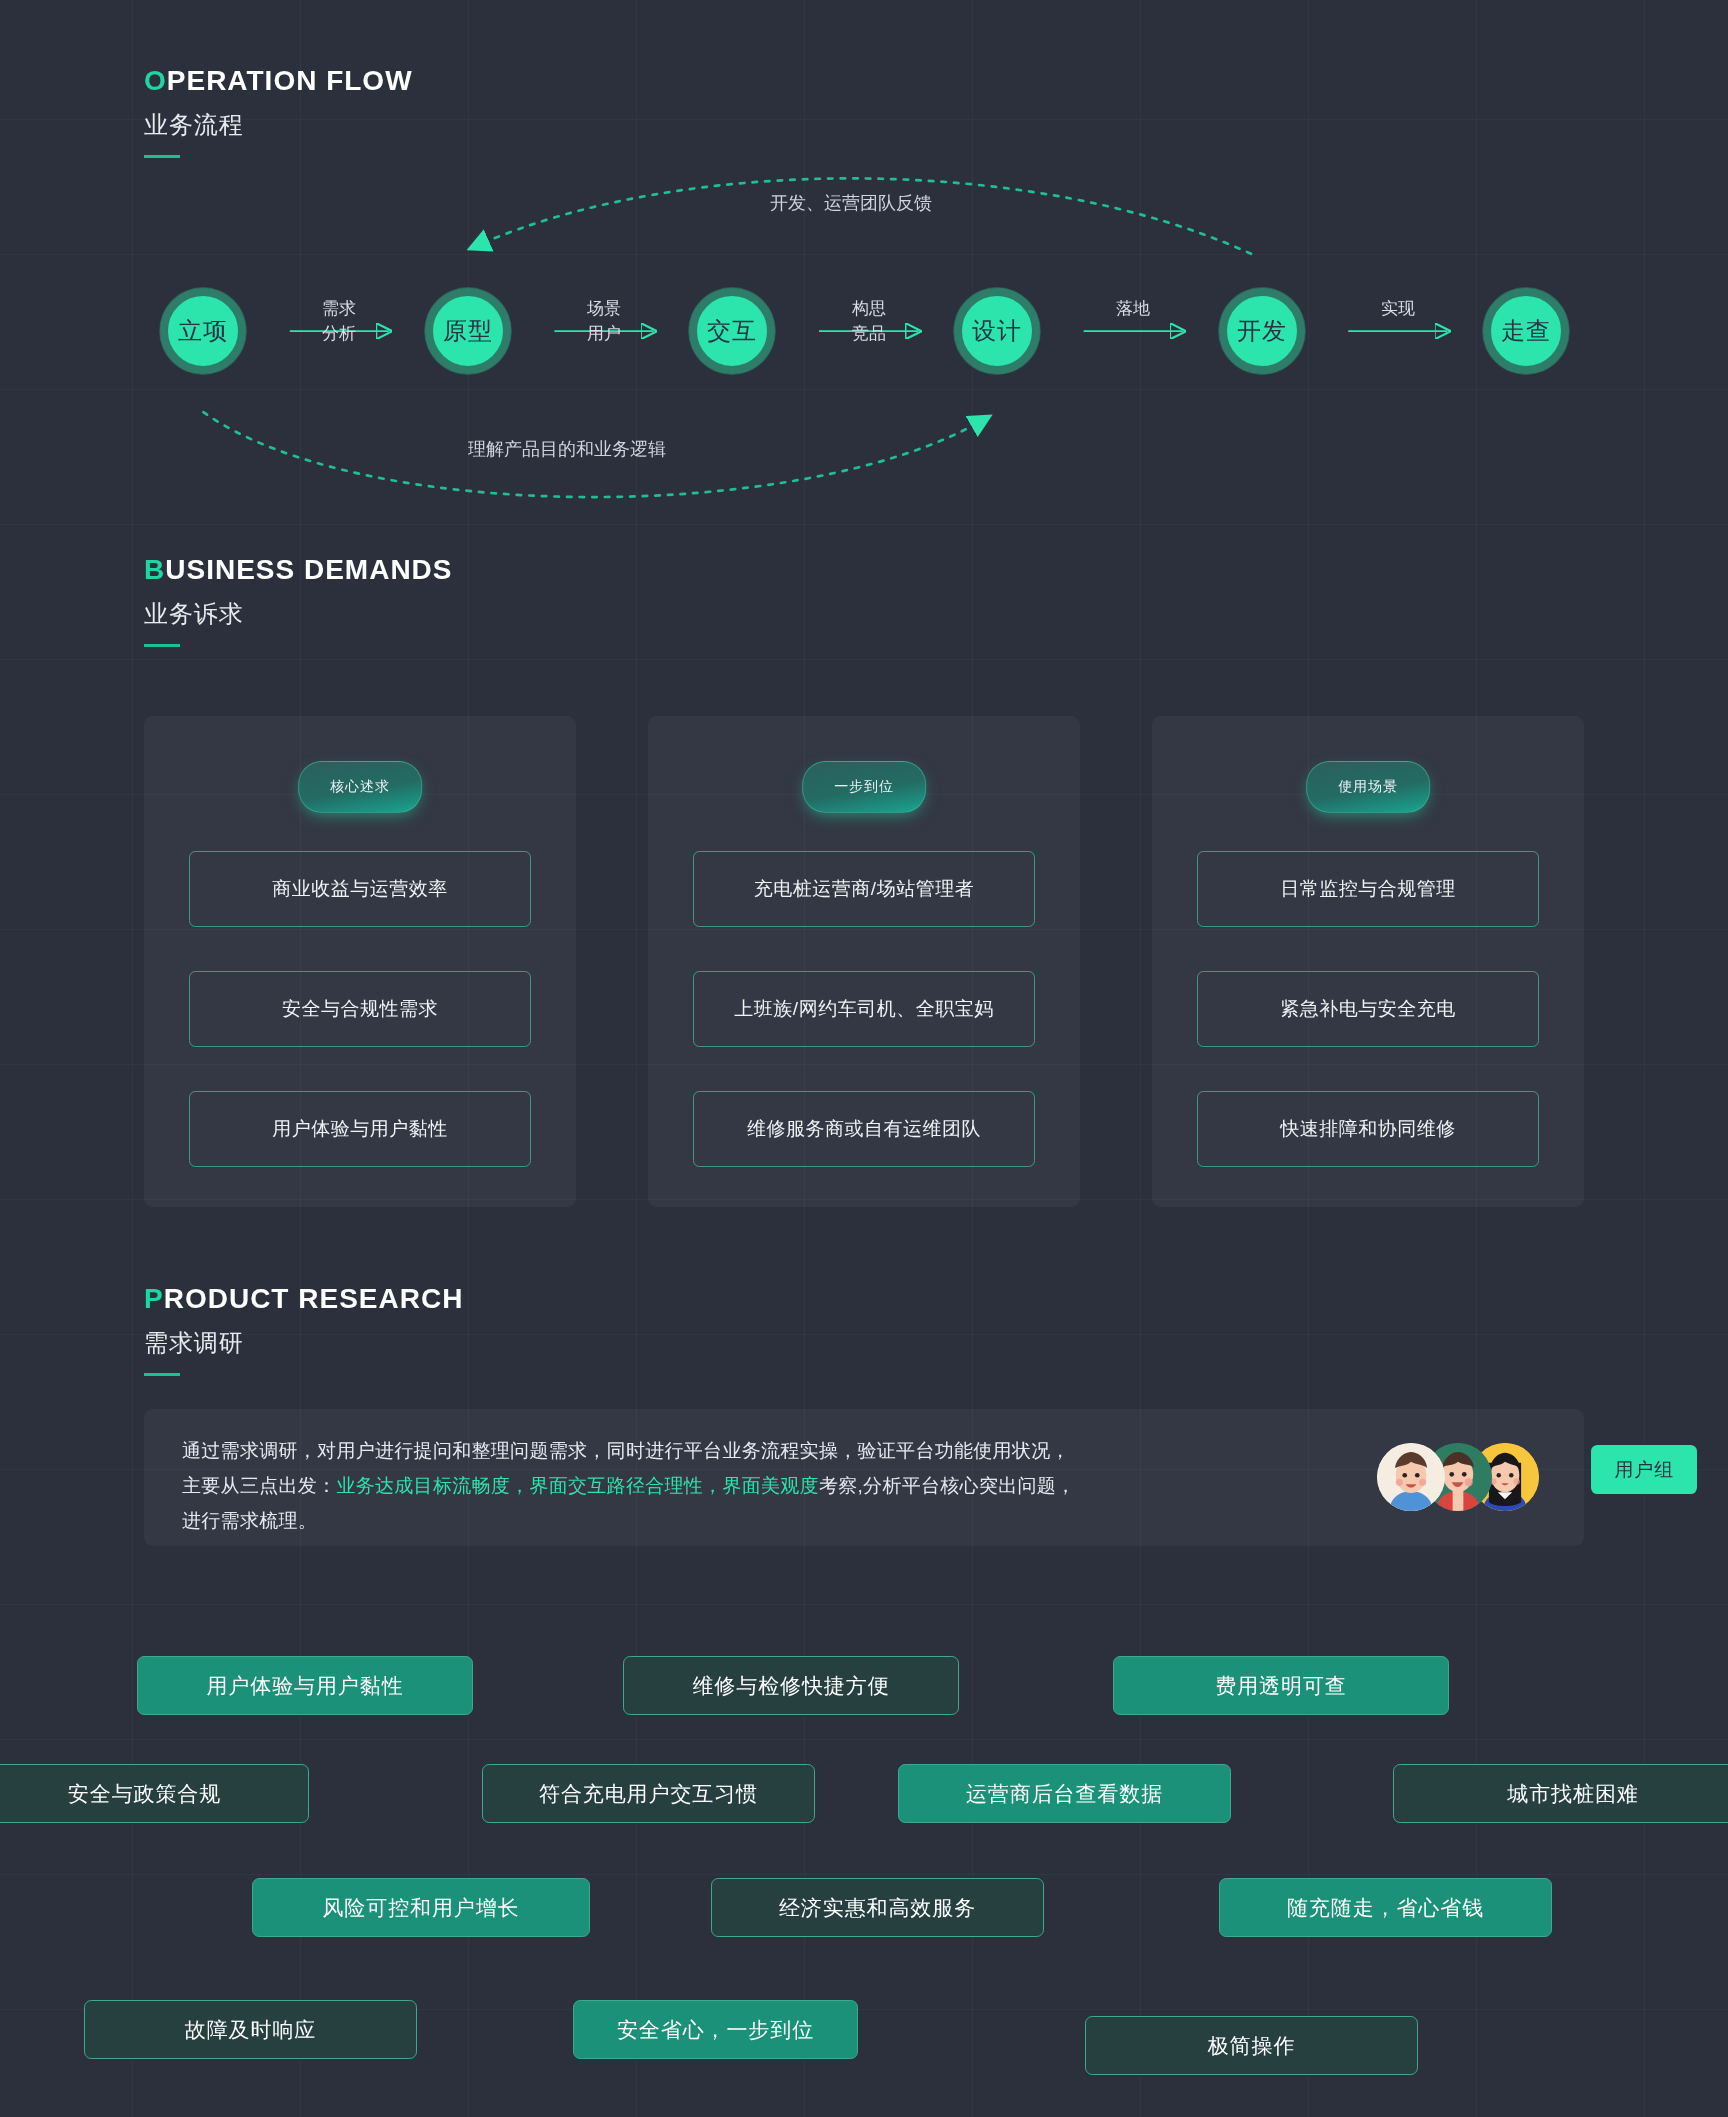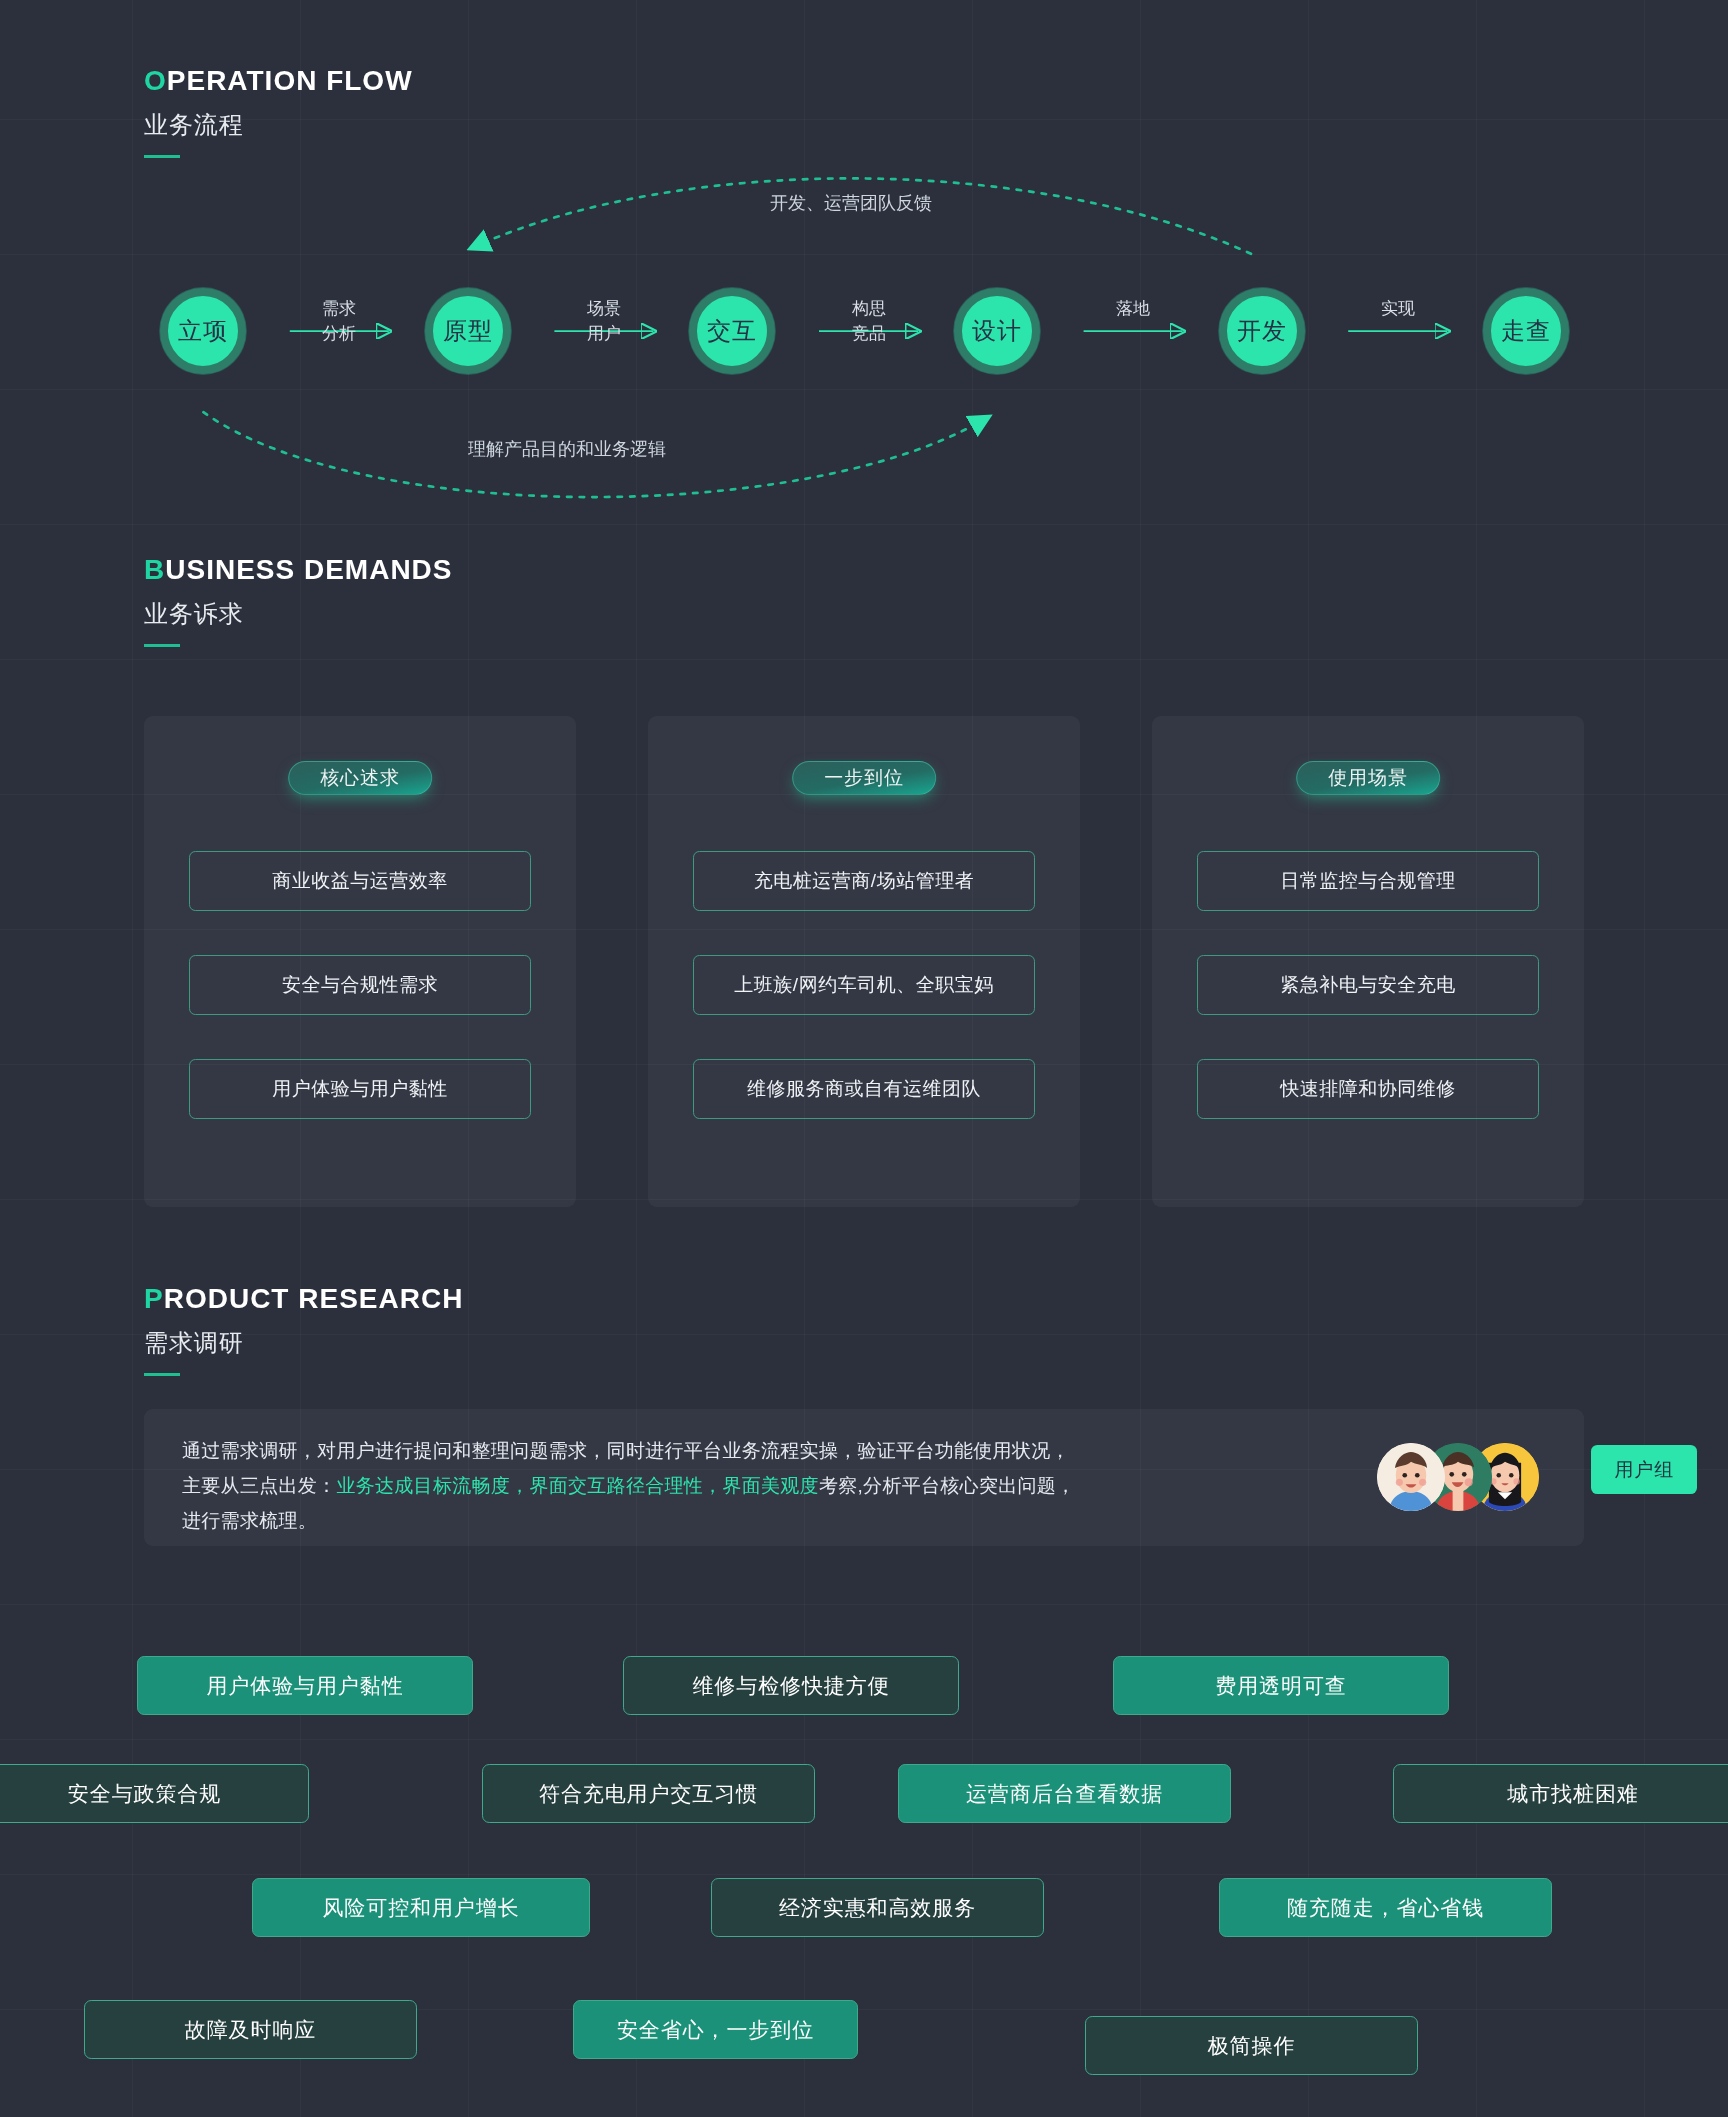--- a/index.html
+++ b/index.html
@@ -92,37 +92,37 @@
     width: 432px;
     height: 491px;
     border-radius: 9px;
     background: rgba(255,255,255,0.045);
   }
   .card-pill {
     position: absolute;
     left: 50%;
     transform: translateX(-50%);
     top: 45px;
-    padding: 3px 31px;
+    padding: 16px 31px;
     border-radius: 23.4px;
-    font-size: 19px;
+    font-size: 14px;
     color: #eef4f4;
     letter-spacing: 0.9px;
     white-space: nowrap;
     background: linear-gradient(170deg, #2c5f5c 0%, #236b63 55%, #19a590 100%);
     box-shadow: 0 5.4px 14.4px -3.6px rgba(31,214,163,0.55);
     border: 0.9px solid rgba(70,190,165,0.55);
   }
   .card-items {
     position: absolute;
     left: 45px; right: 45px;
     top: 135px;
   }
   .card-item {
-    height: 60px;
+    height: 76px;
     border: 0.9px solid #3d9a7e;
     border-radius: 6.3px;
     display: flex; align-items: center; justify-content: center;
     font-size: 19px;
     color: #f0f3f6;
     letter-spacing: 0.5px;
     margin-bottom: 44px;
     white-space: nowrap;
   }
 

